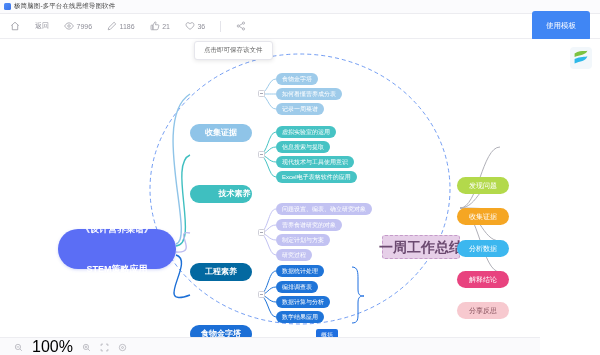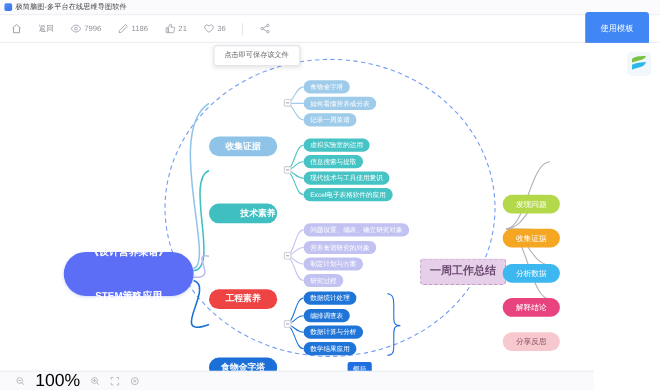--- a/index.html
+++ b/index.html
@@ -64,21 +64,21 @@
     flex-direction:column; gap:18px;
     box-shadow:0 1px 3px rgba(80,100,230,.25);
     align-items:center;
   }
   .n-center .l2{ font-weight:bold;margin-top:12px; }
 
   
   .n-l1{ width:62px; height:18px; border-radius:9px; font-size:8px; font-weight:bold; }
   .n-sci { left:190px; top:85px;  background:#8fc4e8; }
   .n-tech{ left:190px; top:146px; background:#3fbfc0;padding-left:27px; }
-  .n-eng { left:190px; top:224px; background:#ef4444; }
+  .n-eng { left:190px; top:224px; background:#0369a1; }
   .n-math{ left:190px; top:286px; background:#1c6fd6; }
 
   
   .leaf{
     position:absolute; height:12px; border-radius:6px; z-index:10;
     display:flex; align-items:center; justify-content:center;
     font-size:6px; color:#fff; white-space:nowrap; padding:0 6px; cursor:pointer;
   }
   .leaf.sci { background:#9ecbea; }
   .leaf.tech{ background:#46c3c4; }
@@ -90,21 +90,21 @@
     position:absolute; width:7px; height:7px; border:1px solid #cfcfd8;
     background:#fff; border-radius:1.5px; z-index:14; cursor:pointer;
     display:flex; align-items:center; justify-content:center;
   }
   .toggle::before{ content:""; width:3px; height:1px; background:#a8a8b4; }
 
   
   .n-summary{
     left:382px; top:196px; width:78px; height:24px; border-radius:3px;
     background:#e6cfe8; border:1px dashed #c49ac9;
-    color:#6b4a70; font-size:10px; font-weight:bold;
+    color:#6b4a70; font-size:14px; font-weight:bold;
   }
   .r-node{
     position:absolute; left:457px; width:52px; height:17px; border-radius:8.5px;
     display:flex; align-items:center; justify-content:center;
     font-size:7px; color:#fff; z-index:10; cursor:pointer; white-space:nowrap;
   }
   .r1{ top:138px; background:#b3d94b; }
   .r2{ top:169px; background:#f5a623; }
   .r3{ top:201px; background:#3cb7ef; }
   .r4{ top:232px; background:#e8437f; }

